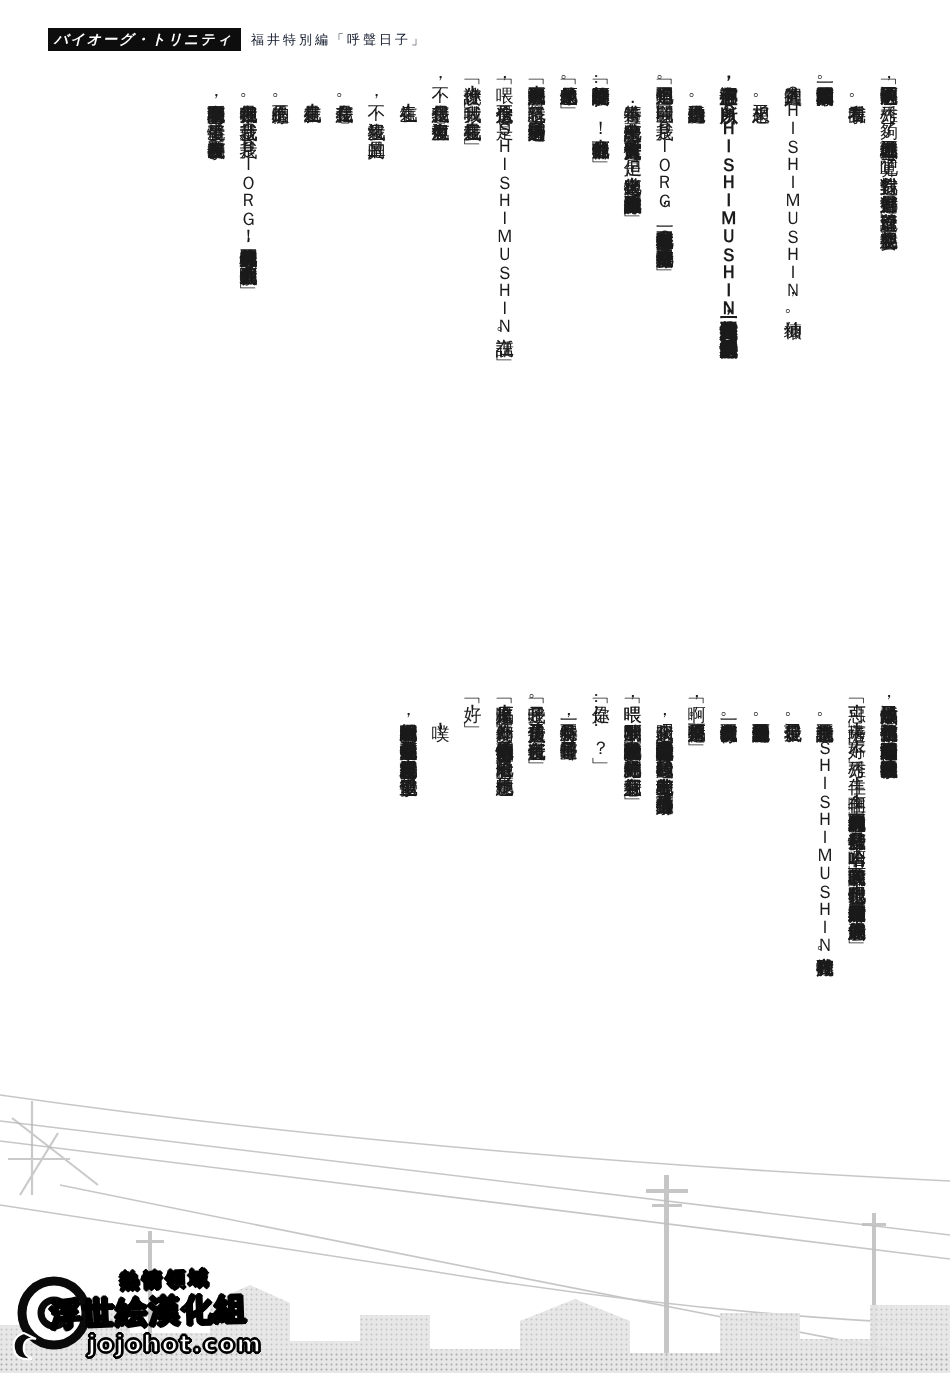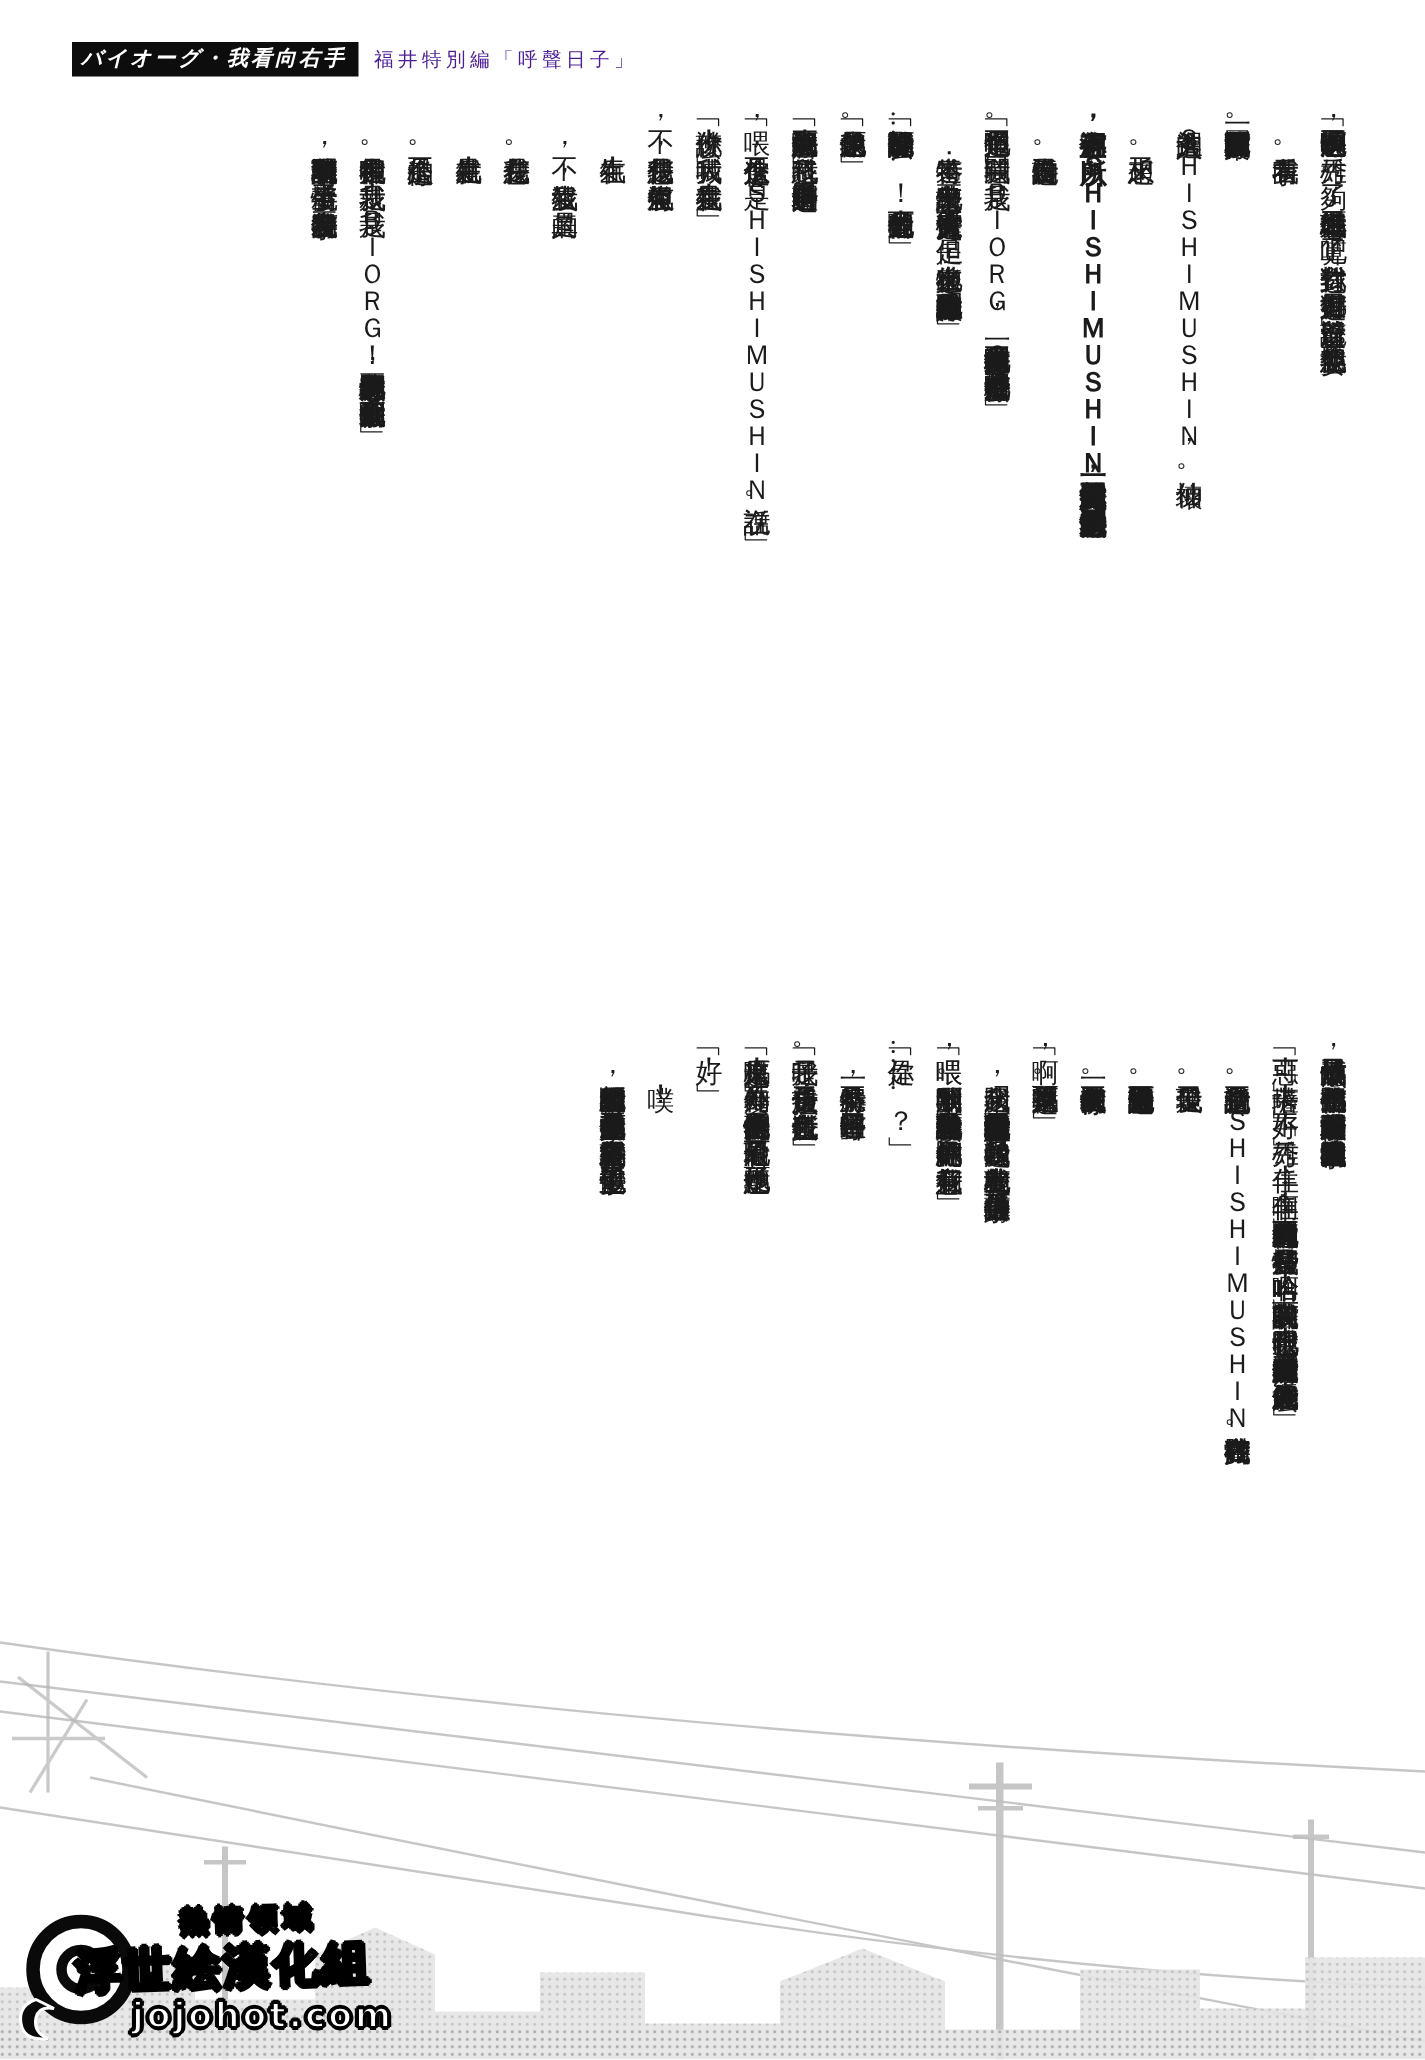--- a/index.html
+++ b/index.html
@@ -8,21 +8,21 @@
     font-family:"Liberation Serif","DejaVu Serif",serif;color:#1b1b1b;
   }
   
   .header{position:absolute;top:28px;left:48px;display:flex;align-items:center;gap:10px;z-index:4;}
   .series-logo{
     background:#0d0d0d;color:#ffffff;font-family:"DejaVu Sans","Liberation Sans",sans-serif;
     font-weight:bold;font-style:italic;font-size:14px;line-height:1;
     padding:4px 8px 5px 6px;letter-spacing:2px;white-space:nowrap;
   }
   .chapter-title{
-    font-size:13px;letter-spacing:3px;color:#4c1d95;white-space:nowrap;
+    font-size:13px;letter-spacing:3px;color:#0f172a;white-space:nowrap;
     font-family:"Liberation Serif","DejaVu Serif",serif;
   }
   
   .vblock{
     position:absolute;right:45px;height:576px;z-index:2;
     writing-mode:vertical-rl;-webkit-writing-mode:vertical-rl;
     font-size:18px;line-height:1.78;letter-spacing:0;
   }
   #top-block{top:73px;}
   #bottom-block{top:692px;}
@@ -45,21 +45,21 @@
                 1px 1px 0 #000,-1px -1px 0 #000,1px -1px 0 #000,-1px 1px 0 #000;
   }
   .wm-line1{left:112px;top:0;font-size:19px;letter-spacing:4px;transform:rotate(-2deg);}
   .wm-line2{left:42px;top:24px;font-size:31px;letter-spacing:2px;transform:rotate(-2deg);}
   .wm-line3{left:80px;top:64px;font-size:23px;letter-spacing:2px;}
 </style>
 </head>
 <body>
 
 <div class="header">
-  <span class="series-logo">バイオーグ・我看向右手</span>
+  <span class="series-logo">バイオーグ・トリニティ</span>
   <span class="chapter-title">福井特別編「呼聲日子」</span>
 </div>
 
 <div id="top-block" class="vblock">
     <p class="para">「等也解決不了問題啊，秀雄。夠了。我已經做好心理準備了，算了吧。這對你對我，對這個世界都好。」曾爺爺這麼説，但我並不想妥協。</p>
     <p class="para indent">我看向右手。</p>
     <p class="para">閉著嘴一副酒足飯飽模樣的熊貓圖案。</p>
     <p class="para">進入這裡的ＳＨＩＳＨＩＭＵＳＨＩＮ，壞神仙。</p>
     <p class="para indent">想起來了。</p>
     <p class="para bold">你手上有洞，所以ＳＨＩＳＨＩＭＵＳＨＩＮ進入你身體的方式不同於一般，我們也沒法用平時的方法來解決。</p>

